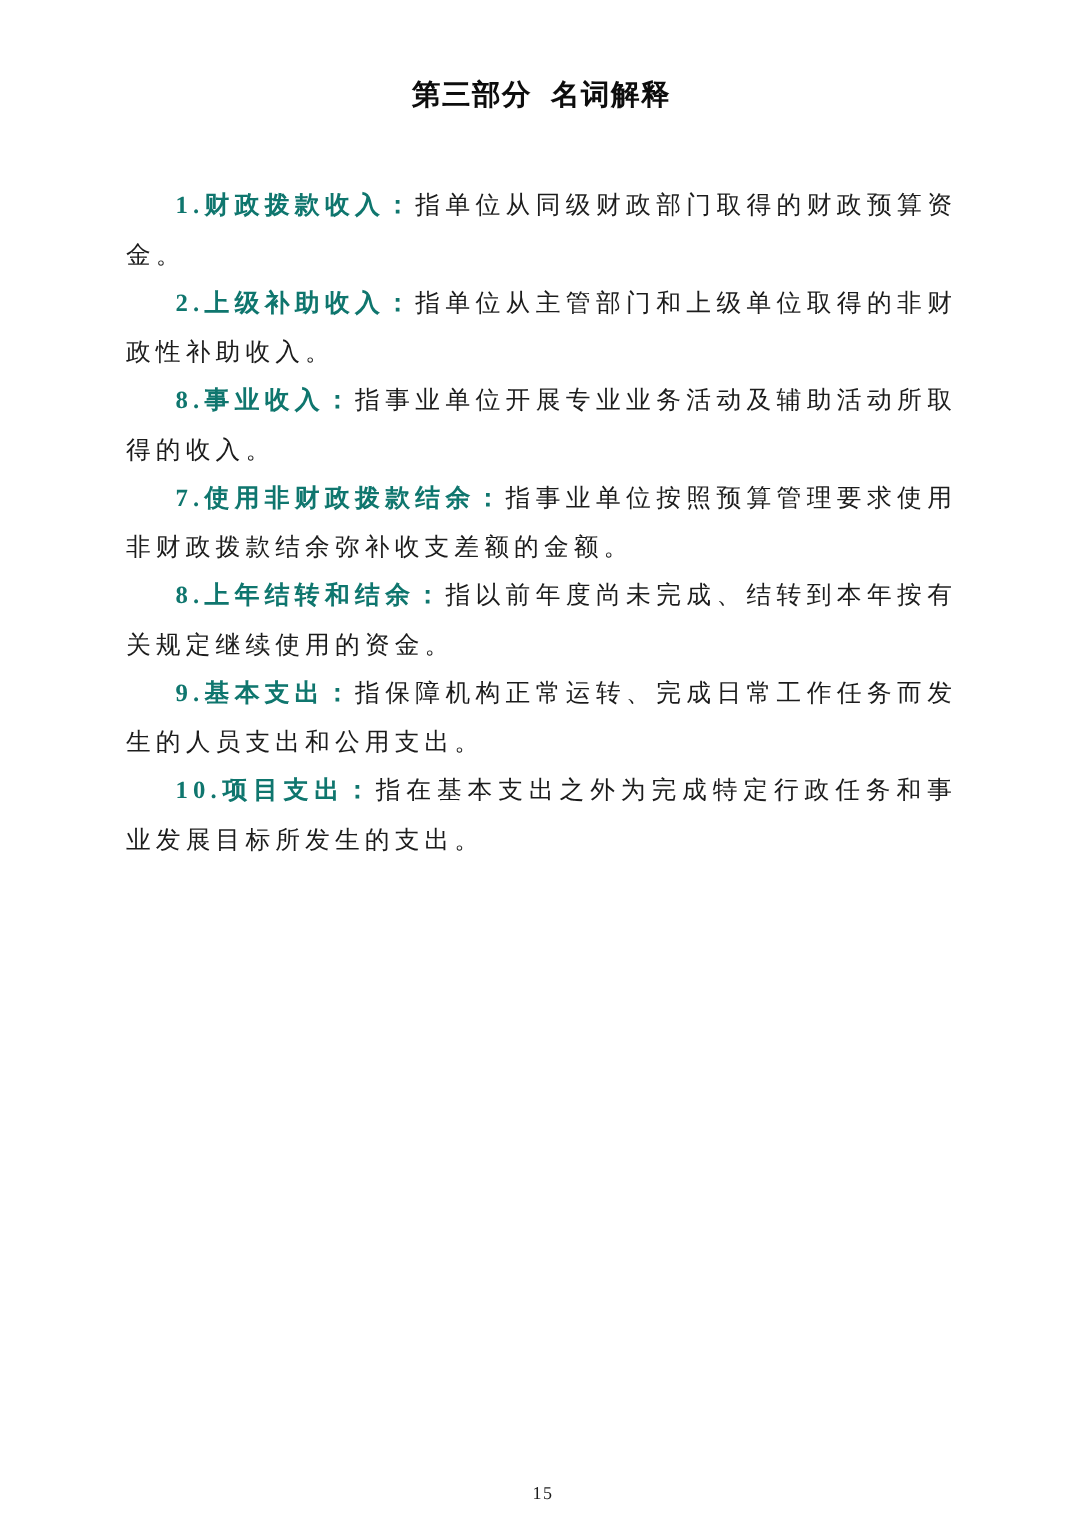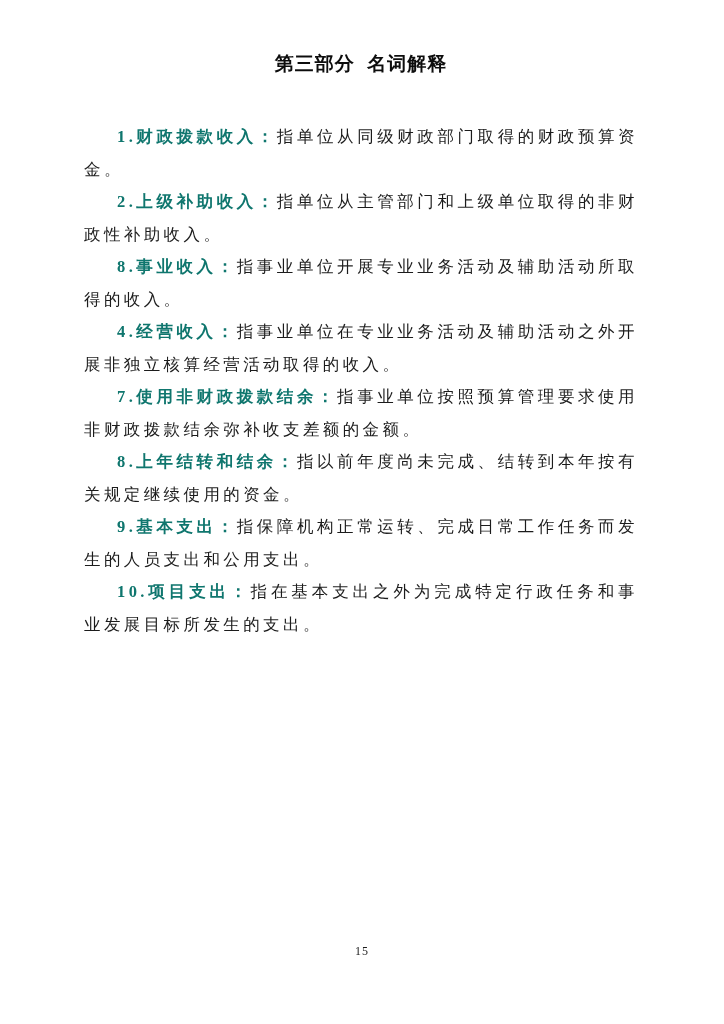--- a/index.html
+++ b/index.html
@@ -48,41 +48,40 @@
     color: #1c1c1c;
   }
   p.term b {
     font-weight: 700;
     color: #0f766e;
   }
   .page-number {
     position: absolute;
     left: 0;
     right: 0;
-    top: 944px;
+    top: 988px;
     text-align: center;
     font-family: "Liberation Serif", serif;
     font-size: 12px;
     letter-spacing: 1px;
     color: #1c1c1c;
   }
 </style>
 </head>
 <body>
 
 <div class="page">
   <div class="content">
 
     <h1 class="doc-title">第三部分  名词解释</h1>
 
     <div class="terms">
       <p class="term"><b>1.财政拨款收入：</b><span>指单位从同级财政部门取得的财政预算资金。</span></p>
       <p class="term"><b>2.上级补助收入：</b><span>指单位从主管部门和上级单位取得的非财政性补助收入。</span></p>
       <p class="term"><b>8.事业收入：</b><span>指事业单位开展专业业务活动及辅助活动所取得的收入。</span></p>
-      <p class="term"><b>4.经营收入：</b><span>指事业单位在专业业务活动及辅助活动之外开展非独立核算经营活动取得的收入。</span></p>
       <p class="term"><b>7.使用非财政拨款结余：</b><span>指事业单位按照预算管理要求使用非财政拨款结余弥补收支差额的金额。</span></p>
       <p class="term"><b>8.上年结转和结余：</b><span>指以前年度尚未完成、结转到本年按有关规定继续使用的资金。</span></p>
       <p class="term"><b>9.基本支出：</b><span>指保障机构正常运转、完成日常工作任务而发生的人员支出和公用支出。</span></p>
       <p class="term"><b>10.项目支出：</b><span>指在基本支出之外为完成特定行政任务和事业发展目标所发生的支出。</span></p>
     </div>
 
   </div>
 
   <div class="page-number">15</div>
 </div>

